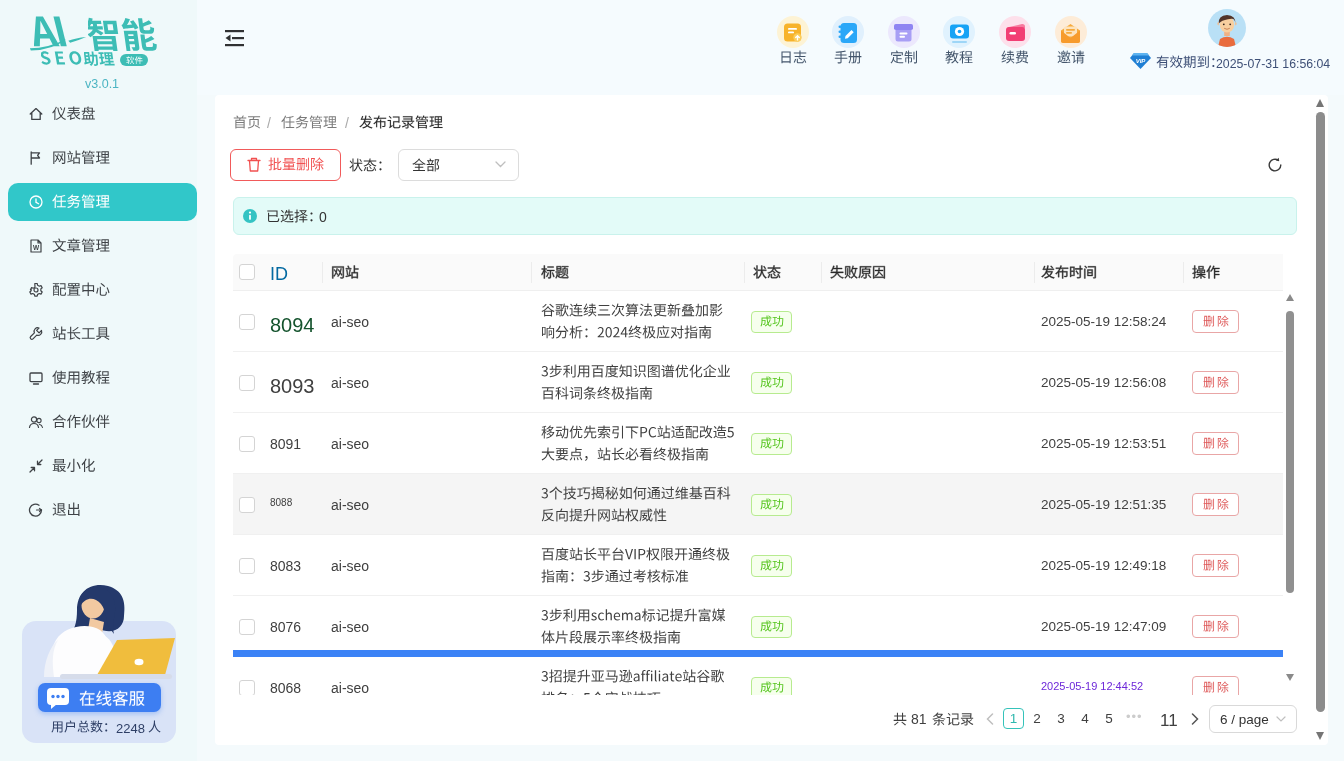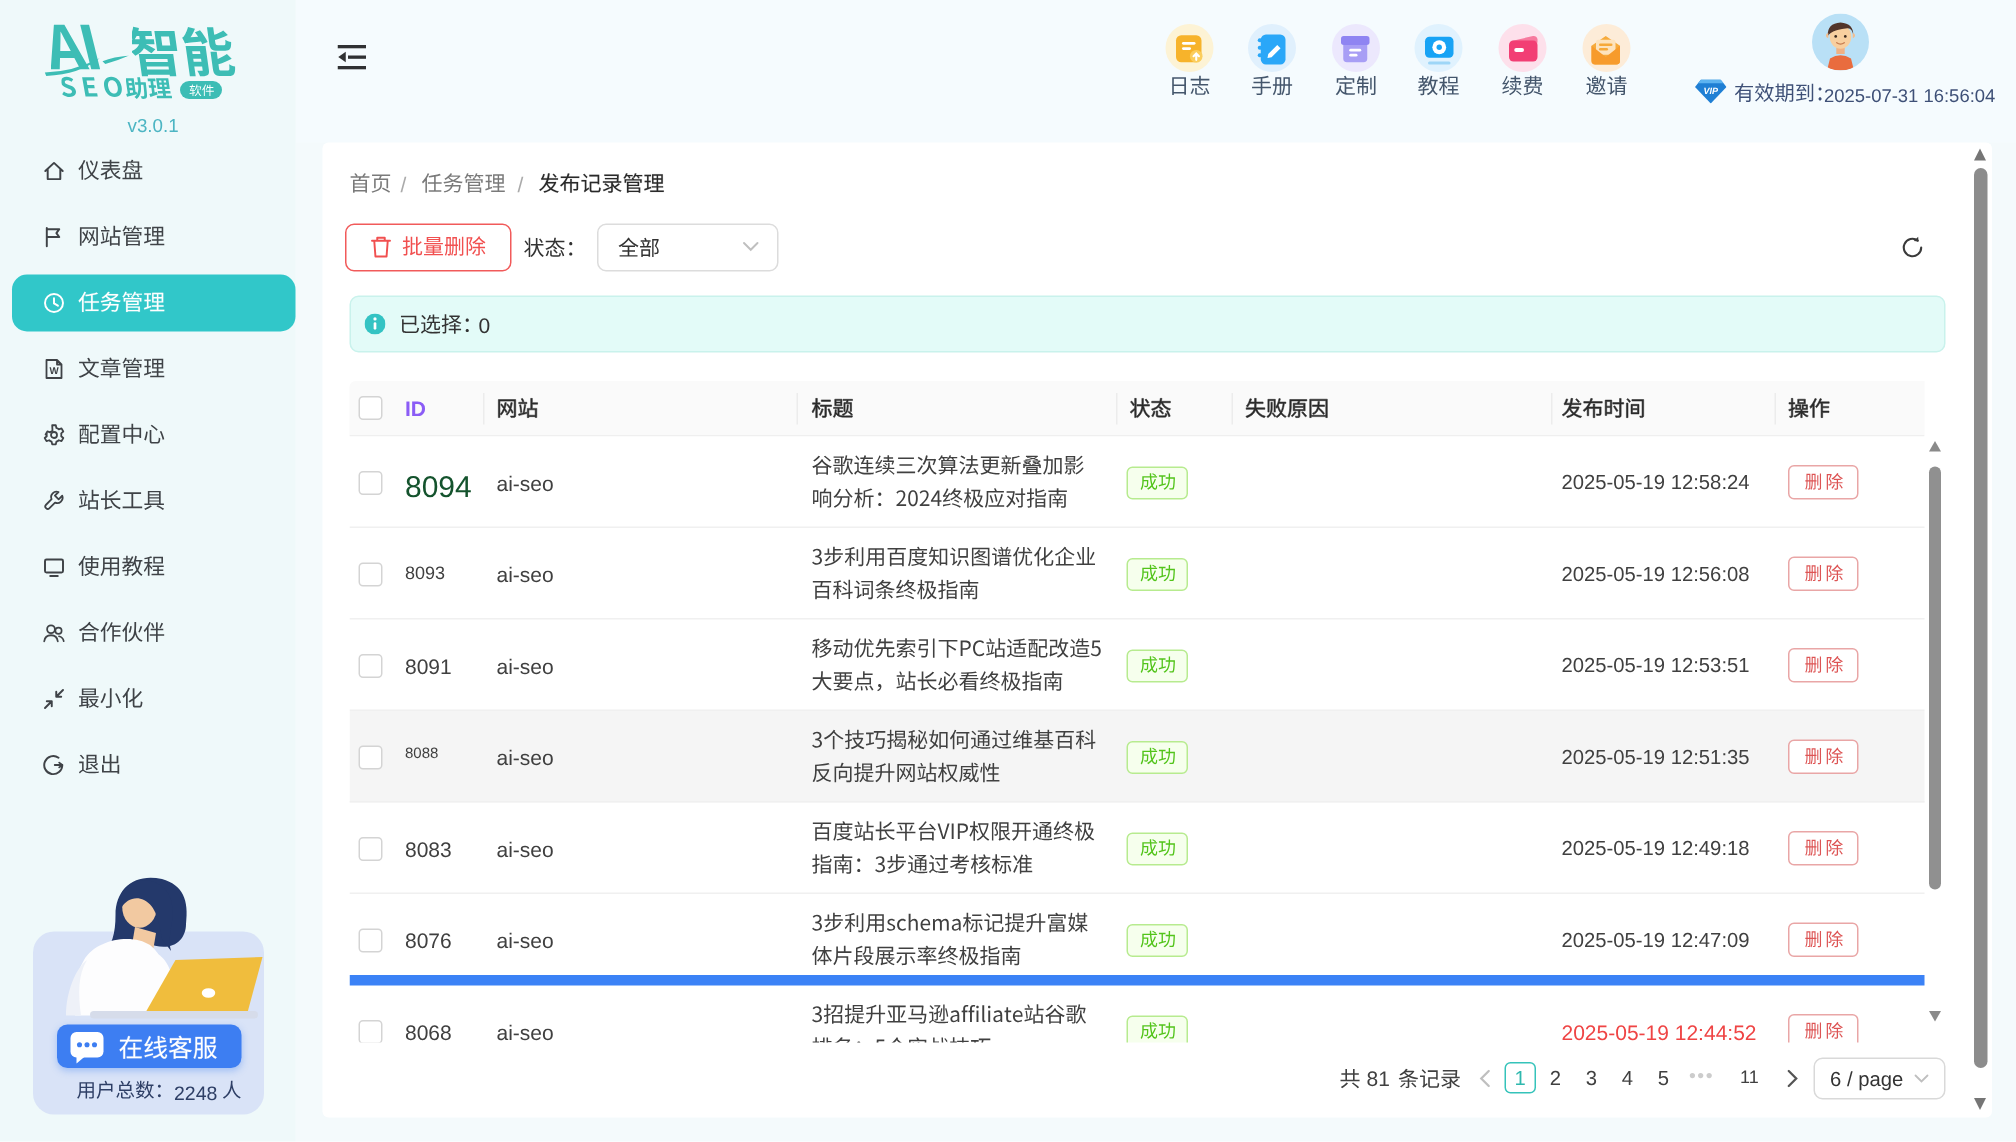--- a/index.html
+++ b/index.html
@@ -610,21 +610,21 @@
       <g transform="translate(0,880) scale(1,-1)" fill="#333333">
         <use href="#R5DF2" x="0"></use>
         <use href="#R9009" x="1000"></use>
         <use href="#R62E9" x="2000"></use>
         <use href="#RFF1A" x="3000"></use>
       </g>
     </svg>
     <div class="lt" style="left:319px;top:208.5px;font-size:14px;color:#333">0</div>
     <div class="abs" style="left:233px;top:254px;width:1050px;height:37px;background:#fafafa;border-bottom:1px solid #efefef;box-sizing:border-box;border-top-left-radius:4px"></div>
     <div class="cb" style="left:239px;top:264px"></div>
-    <div class="lt" style="left:270px;top:264px;font-size:14px;font-weight:bold;color:#8b5cf6">ID</div>
+    <div class="lt" style="left:270px;top:264px;font-size:18px;font-weight:normal;color:#0369a1">ID</div>
     <svg class="t " style="left:331.0px;top:265.2px" width="28.0" height="14" viewBox="0 0 2000 1000">
       <g transform="translate(0,880) scale(1,-1)" fill="#2b2b2b" stroke="#2b2b2b" stroke-width="26">
         <use href="#R7F51" x="0"></use>
         <use href="#R7AD9" x="1000"></use>
       </g>
     </svg>
     <svg class="t " style="left:541.0px;top:265.2px" width="28.0" height="14" viewBox="0 0 2000 1000">
       <g transform="translate(0,880) scale(1,-1)" fill="#2b2b2b" stroke="#2b2b2b" stroke-width="26">
         <use href="#R6807" x="0"></use>
         <use href="#R9898" x="1000"></use>
@@ -715,21 +715,21 @@
         <div class="abs" style="left:959px;top:19px;width:47px;height:23px;border:1px solid #e9a6a6;border-radius:4px;background:#fff;box-sizing:border-box"></div>
         <svg class="t " style="left:969.5px;top:24.2px" width="27.8" height="12" viewBox="0 0 2320 1000">
           <g transform="translate(0,880) scale(1,-1)" fill="#dd5454">
             <use href="#R5220" x="0"></use>
             <use href="#R9664" x="1160"></use>
           </g>
         </svg>
       </div>
       <div class="abs" style="left:0;top:61px;width:1050px;height:61px;border-bottom:1px solid #f0f0f0;box-sizing:border-box">
         <div class="cb" style="left:6px;top:22.5px"></div>
-        <div class="lt" style="left:37px;top:23px;font-size:12px;color:#404040">8093</div>
+        <div class="lt" style="left:37px;top:23px;font-size:20px;color:#404040">8093</div>
         <div class="lt" style="left:98px;top:23px;font-size:14px;color:#404040">ai-seo</div>
         <svg class="t " style="left:308.0px;top:11.7px" width="189.8" height="14" viewBox="0 0 13555 1000">
           <g transform="translate(0,880) scale(1,-1)" fill="#404040">
             <use href="#R0033" x="0"></use>
             <use href="#R6B65" x="555"></use>
             <use href="#R5229" x="1555"></use>
             <use href="#R7528" x="2555"></use>
             <use href="#R767E" x="3555"></use>
             <use href="#R5EA6" x="4555"></use>
             <use href="#R77E5" x="5555"></use>
@@ -1024,21 +1024,21 @@
             <use href="#R5DE7" x="7555"></use>
           </g>
         </svg>
         <div class="abs" style="left:518px;top:19.5px;width:41px;height:22px;background:#f6ffed;border:1px solid #b7eb8f;border-radius:4px;box-sizing:border-box"></div>
         <svg class="t " style="left:526.5px;top:24.2px" width="24.0" height="12" viewBox="0 0 2000 1000">
           <g transform="translate(0,880) scale(1,-1)" fill="#52c41a">
             <use href="#R6210" x="0"></use>
             <use href="#R529F" x="1000"></use>
           </g>
         </svg>
-        <div class="lt" style="left:808px;top:23px;font-size:14px;color:#ef4444">2025-05-19 12:44:52</div>
+        <div class="lt" style="left:808px;top:23px;font-size:11px;color:#6d28d9">2025-05-19 12:44:52</div>
         <div class="abs" style="left:959px;top:19px;width:47px;height:23px;border:1px solid #e9a6a6;border-radius:4px;background:#fff;box-sizing:border-box"></div>
         <svg class="t " style="left:969.5px;top:24.2px" width="27.8" height="12" viewBox="0 0 2320 1000">
           <g transform="translate(0,880) scale(1,-1)" fill="#dd5454">
             <use href="#R5220" x="0"></use>
             <use href="#R9664" x="1160"></use>
           </g>
         </svg>
       </div>
     </div>
     <svg class="t " style="left:893.0px;top:711.7px" width="14.0" height="14" viewBox="0 0 1000 1000">
@@ -1057,21 +1057,21 @@
     <svg class="abs" style="left:986px;top:713px" width="8" height="12" viewBox="0 0 8 12">
       <path d="M6.5 1 L1.5 6 L6.5 11" stroke="#bfbfbf" stroke-width="1.5" fill="none" stroke-linecap="round"></path>
     </svg>
     <div class="abs" style="left:1003px;top:708px;width:21px;height:21px;border:1px solid #35c3ba;border-radius:4px;background:#fff;box-sizing:border-box"></div>
     <div class="lt" style="left:1003px;top:711px;width:21px;text-align:center;font-size:13.5px;color:#2fb8ae">1</div>
     <div class="lt" style="left:1032px;top:711px;width:10px;text-align:center;font-size:13.5px;color:#404040">2</div>
     <div class="lt" style="left:1056px;top:711px;width:10px;text-align:center;font-size:13.5px;color:#404040">3</div>
     <div class="lt" style="left:1080px;top:711px;width:10px;text-align:center;font-size:13.5px;color:#404040">4</div>
     <div class="lt" style="left:1104px;top:711px;width:10px;text-align:center;font-size:13.5px;color:#404040">5</div>
     <div class="lt" style="left:1126px;top:709px;font-size:13px;color:#ccc;letter-spacing:1px">•••</div>
-    <div class="lt" style="left:1160px;top:711px;font-size:12px;color:#404040">11</div>
+    <div class="lt" style="left:1160px;top:711px;font-size:17px;color:#404040">11</div>
     <svg class="abs" style="left:1191px;top:713px" width="8" height="12" viewBox="0 0 8 12">
       <path d="M1.5 1 L6.5 6 L1.5 11" stroke="#555" stroke-width="1.5" fill="none" stroke-linecap="round"></path>
     </svg>
     <div class="abs" style="left:1209px;top:705px;width:88px;height:28px;border:1px solid #d9d9d9;border-radius:6px;background:#fff;box-sizing:border-box"></div>
     <div class="lt" style="left:1220px;top:712px;font-size:13.5px;color:#333">6 / page</div>
     <svg class="abs" style="left:1276px;top:716px" width="10" height="6" viewBox="0 0 10 6">
       <path d="M1 1 L5 5 L9 1" stroke="#bfbfbf" stroke-width="1.2" fill="none" stroke-linecap="round"></path>
     </svg>
     <div class="abs" style="left:1285.5px;top:311px;width:8.5px;height:282px;background:#909090;border-radius:4px"></div>
     <div class="abs" style="left:1286px;top:294px;width:0;height:0;border-left:4.5px solid transparent;border-right:4.5px solid transparent;border-bottom:7px solid #8a8a8a"></div>

